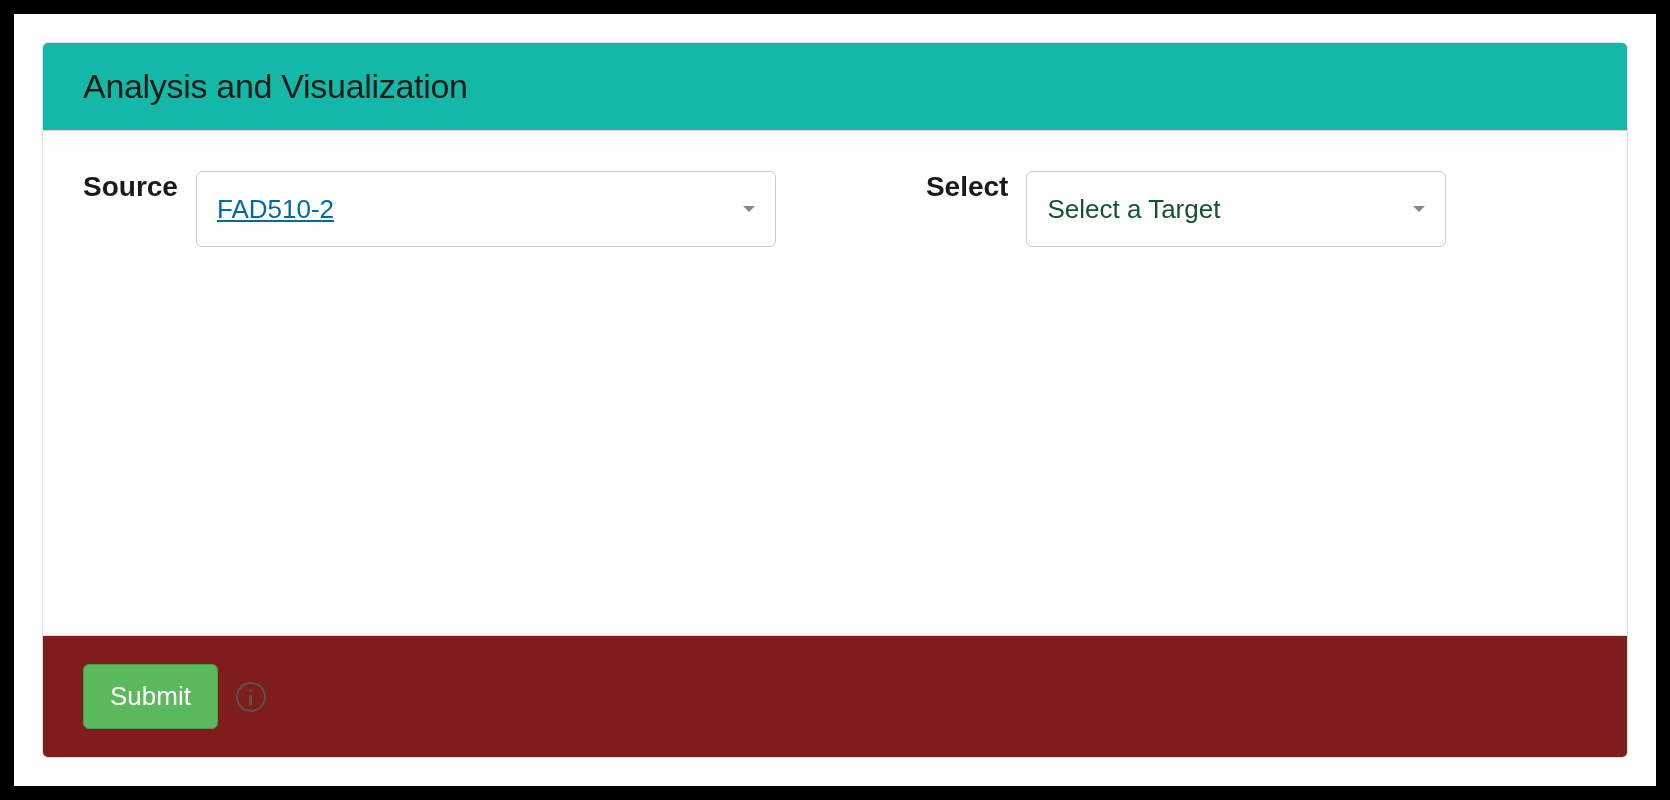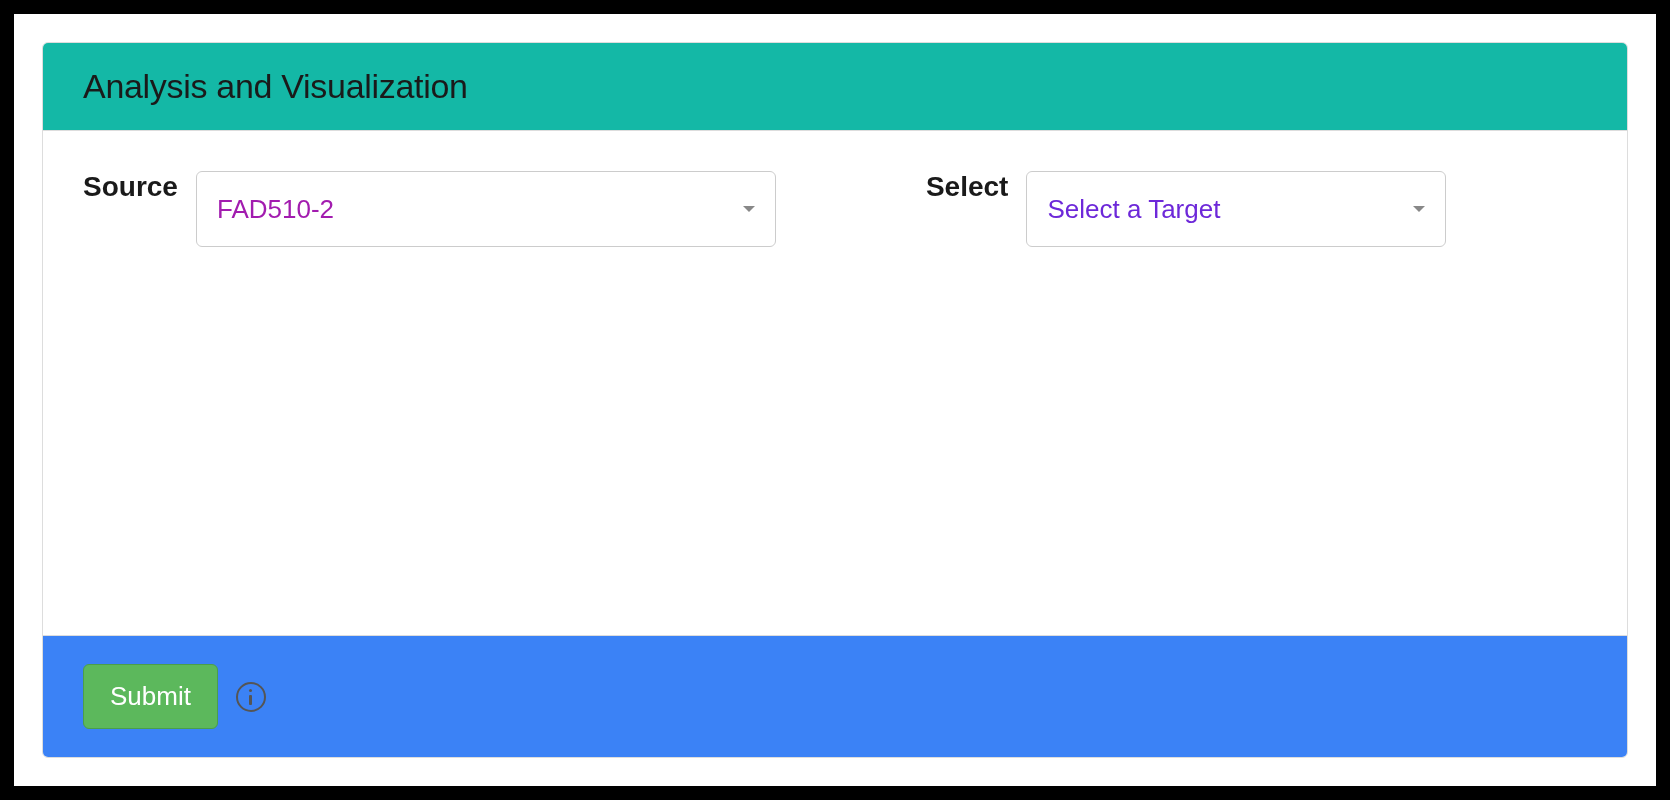--- a/index.html
+++ b/index.html
@@ -67,34 +67,35 @@
       align-items: center;
       justify-content: space-between;
       padding: 0 20px;
       cursor: pointer;
       font-size: 26px;
     }
     .select-box.small {
       width: 420px;
     }
     .select-value {
-      color: #a21caf;
+      color: #0369a1;
+      text-decoration: underline;
     }
     .select-placeholder {
-      color: #6d28d9;
+      color: #14532d;
     }
     .caret-down {
       width: 0;
       height: 0;
       border-left: 6px solid transparent;
       border-right: 6px solid transparent;
       border-top: 6px solid #888888;
     }
     .panel-footer {
-      background: #3b82f6;
+      background: #7f1d1d;
       border-top: 1px solid #dddddd;
       padding: 28px 40px;
       display: flex;
       align-items: center;
       gap: 18px;
     }
     .submit-btn {
       background: #5cb85c;
       border: 1px solid #4b9e4b;
       color: #fff;

